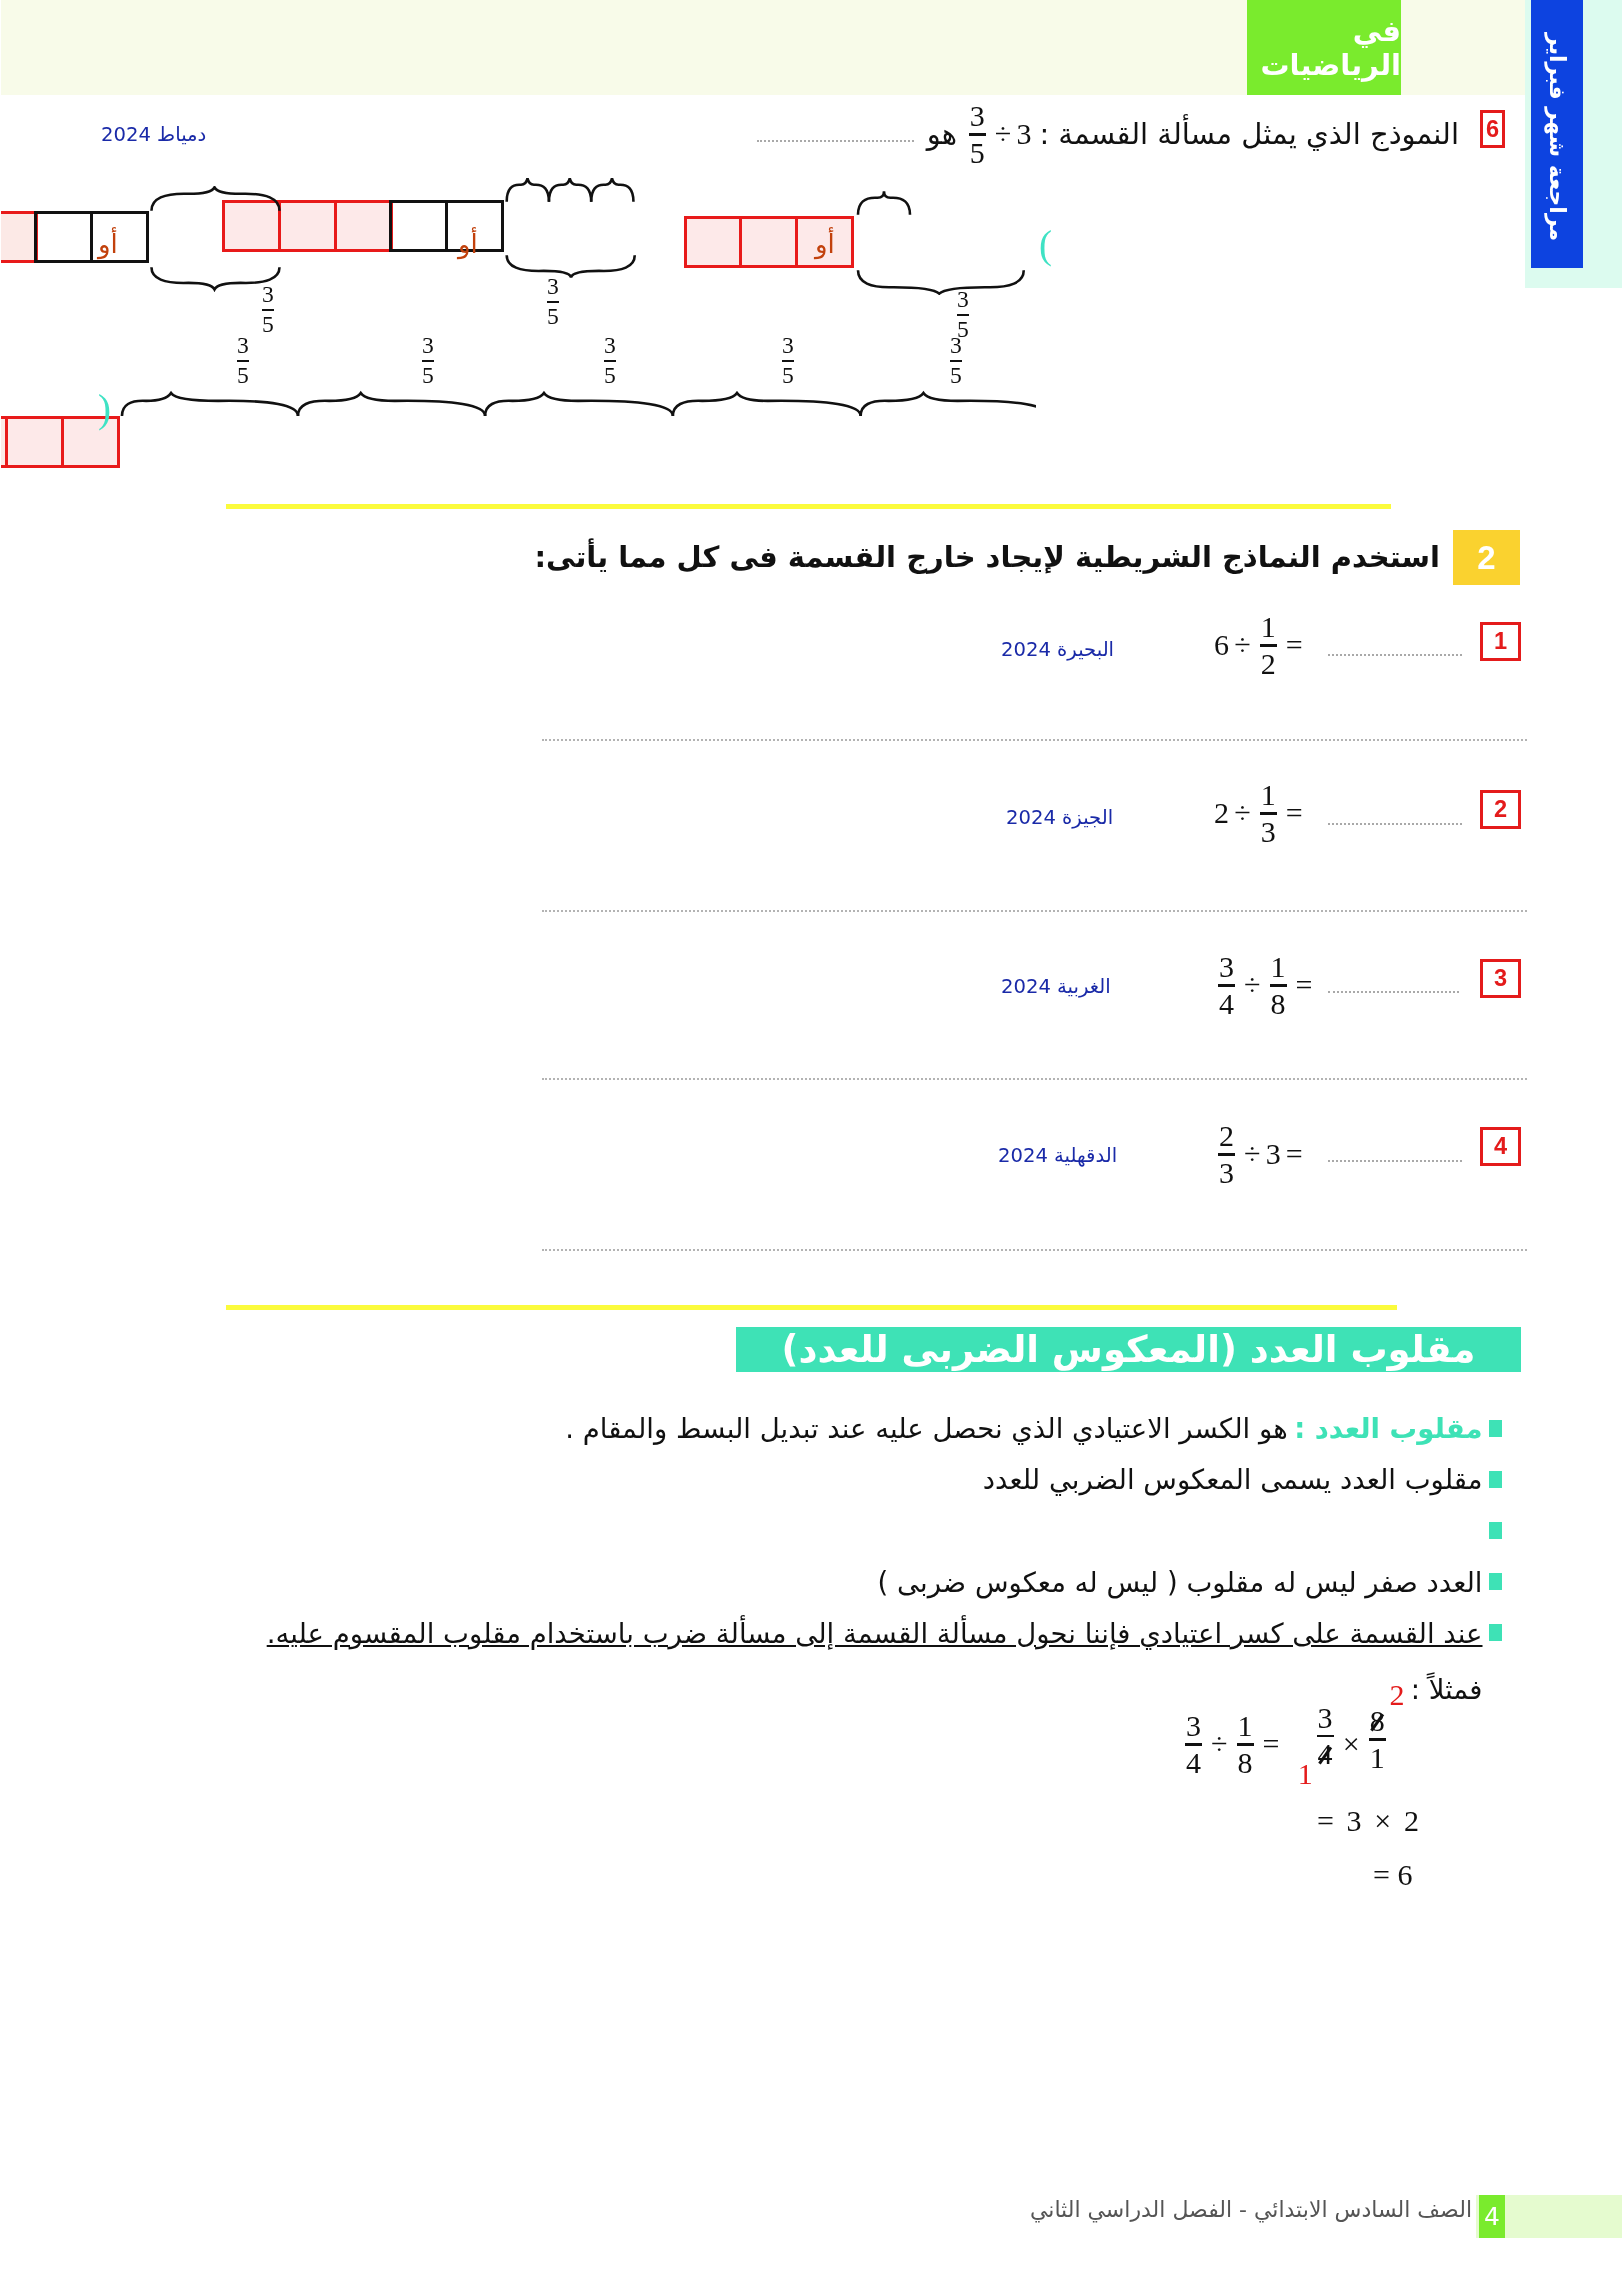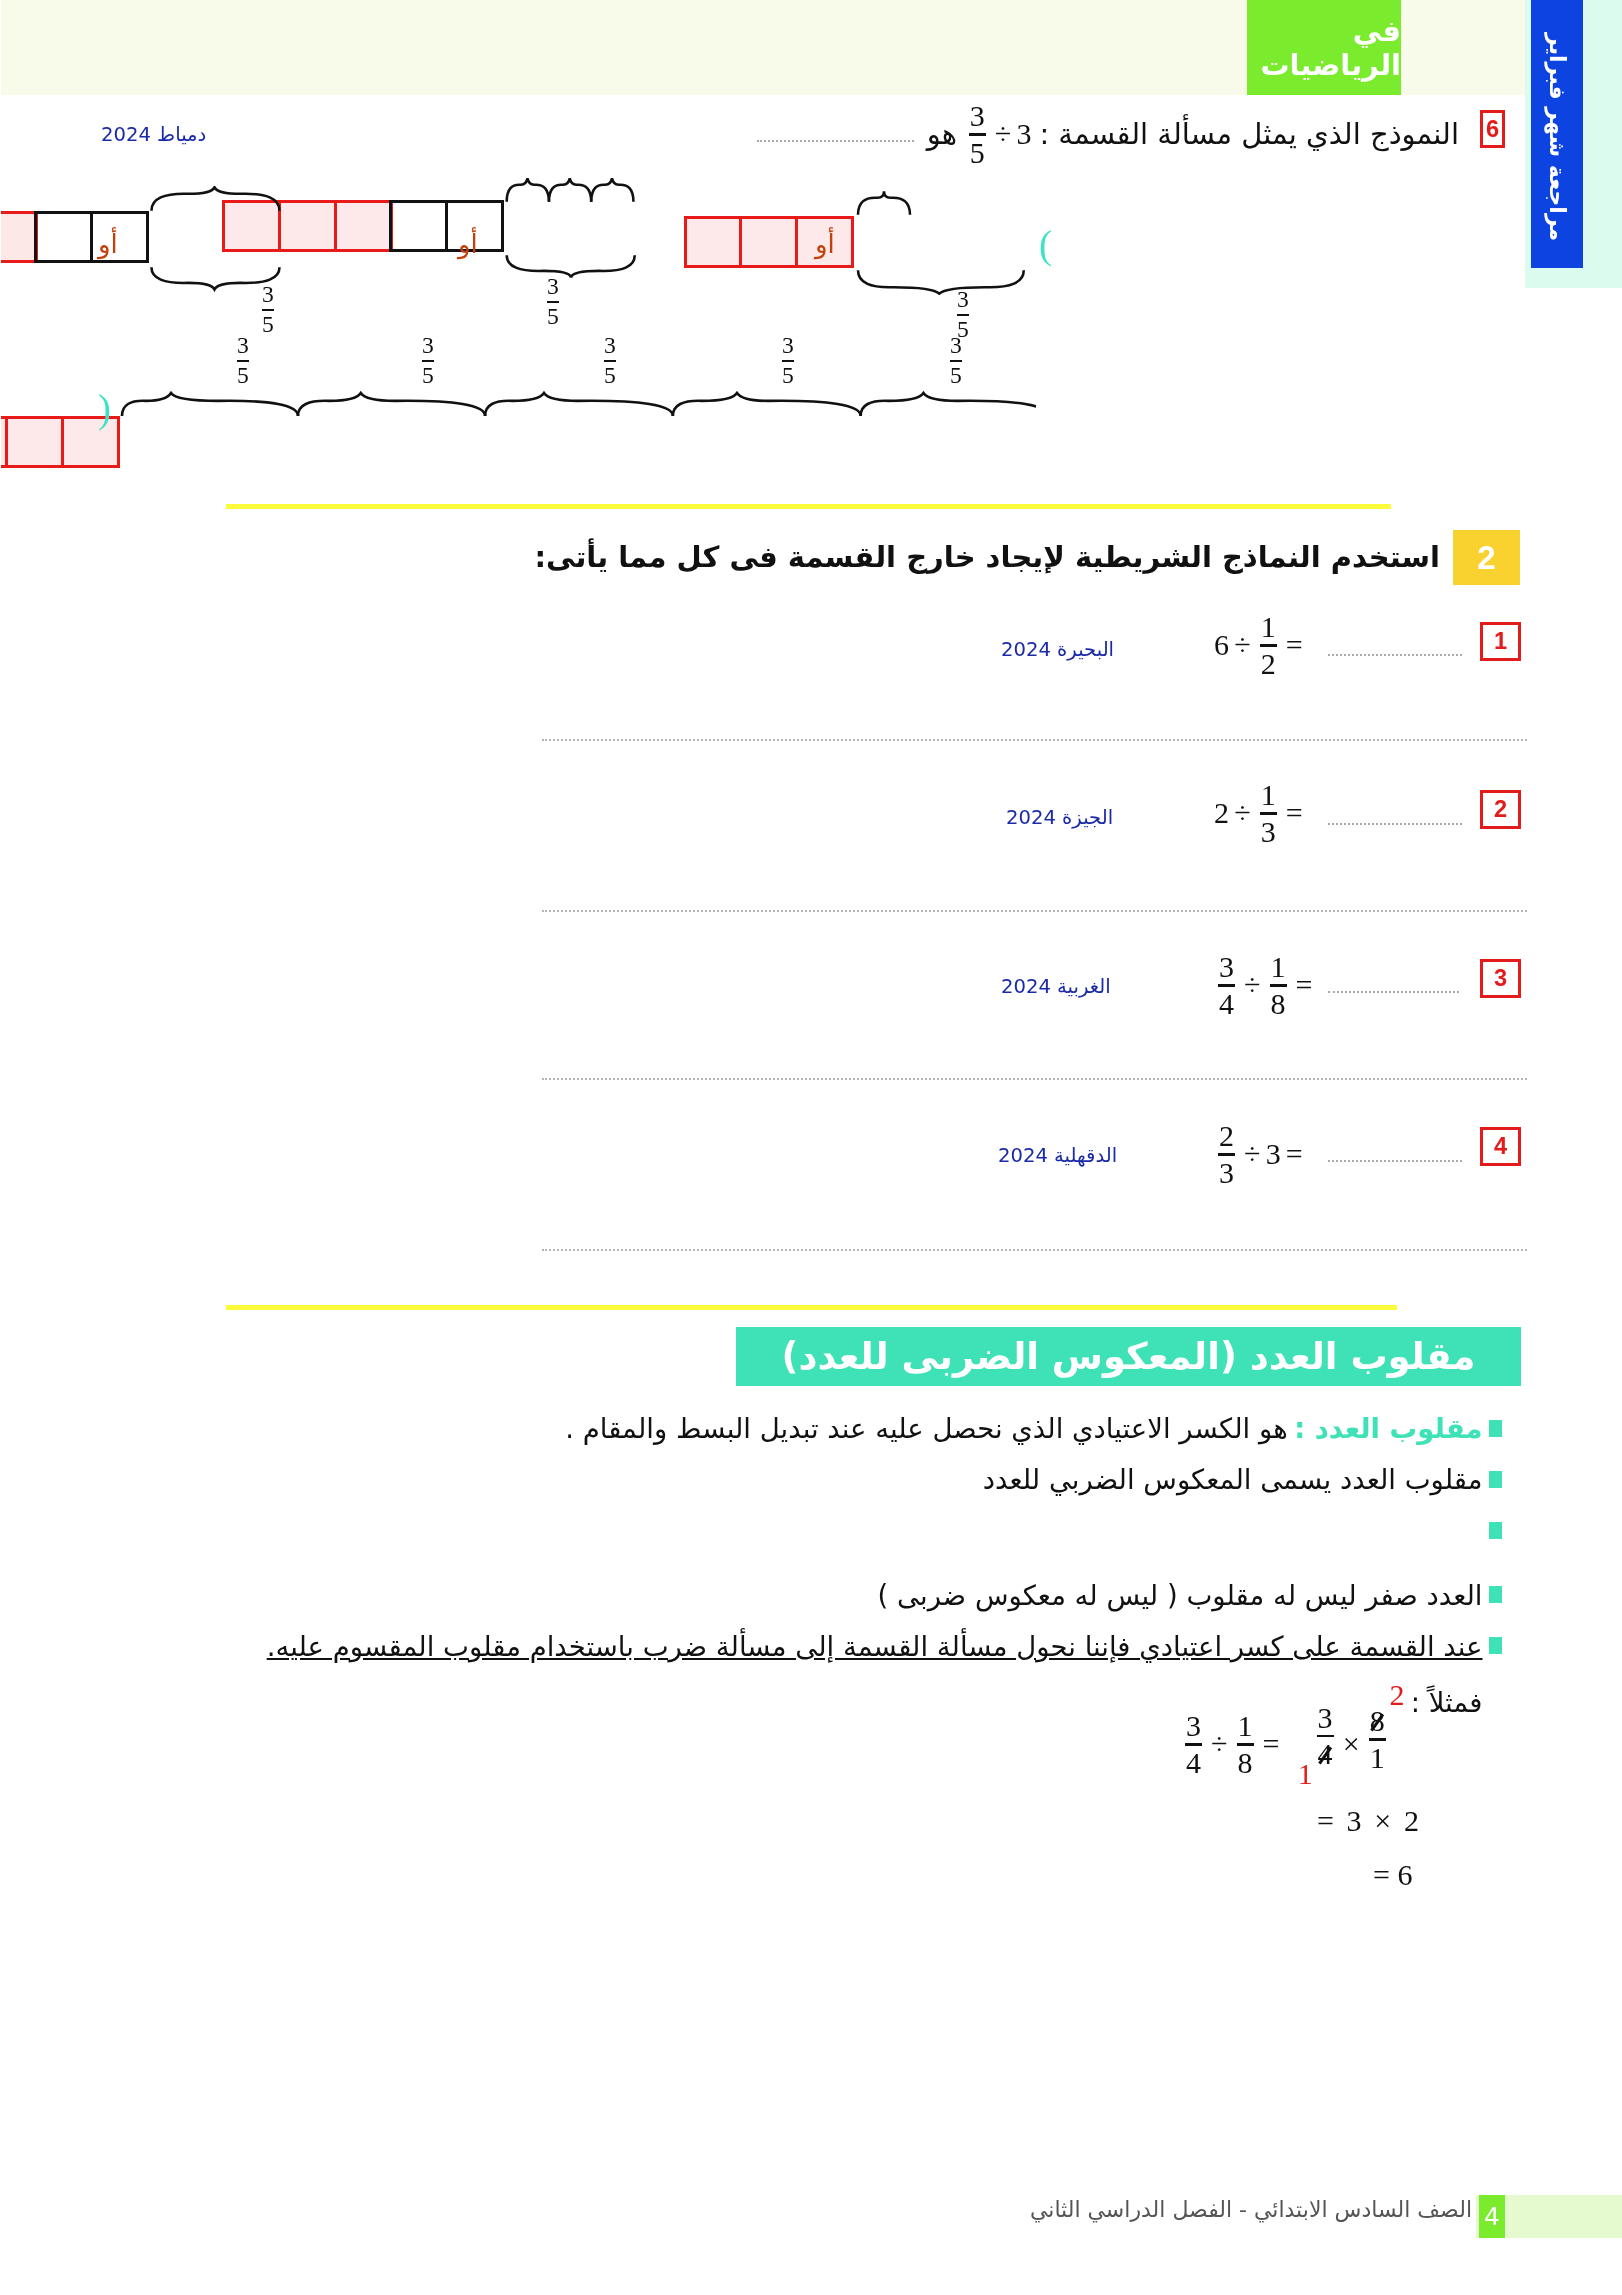--- a/index.html
+++ b/index.html
@@ -43,21 +43,21 @@
   .cell { width: 59px; height: 52px; border: 3.3px solid #111; margin-left: -3.3px; }
   .cell:first-child { margin-left: 0; }
   .cell.red { border-color: #e81a1a; background: #fde9e9; }
   .cell.red.soft { background: #fce9e6; }
   .or-label { color: #c2410c; font-size: 26px; }
   .paren { color: #3fe2c4; font-size: 39px; font-family: "Liberation Serif", serif; }
   .brace-label { font-family: "Liberation Serif", serif; font-size: 23.6px; }
   .brace-label .bar { height: 2px; min-width: 10.5px; }
 
   
-  .section-title { left: 736px; top: 1327px; width: 785px; height: 59px; background: #3ee2b6; color: #fff;
+  .section-title { left: 736px; top: 1327px; width: 785px; height: 45px; background: #3ee2b6; color: #fff;
     font-size: 37px; font-weight: bold; display: flex; align-items: center; justify-content: center; }
 
   .bullet-line { display: flex; align-items: center; font-size: 27.5px; white-space: nowrap; }
   .bullet-sq { width: 13px; height: 17px; background: #3ee2b6; margin-left: 6.5px; flex: none; }
   .term { color: #3ee2b6; font-weight: bold; margin-left: 6.5px; }
 
   .red-mark { color: #e41b1b; font-family: "Liberation Serif", serif; font-size: 30px; }
   .strike { position: relative; }
   .strike::after { content: ""; position: absolute; left: -2.6px; right: -2.6px; top: 50%; height: 2.6px; background: #111; transform: rotate(-55deg); }
 
@@ -282,21 +282,21 @@
     <span class="term">مقلوب العدد :</span>
     <span>هو الكسر الاعتيادي الذي نحصل عليه عند تبديل البسط والمقام .</span>
   </div>
   <div class="bullet-line" style="height:42px;">
     <span class="bullet-sq"></span>
     <span>مقلوب العدد يسمى المعكوس الضربي للعدد</span>
   </div>
   <div class="bullet-line" style="height:42px;">
     <span class="bullet-sq"></span>
   </div>
-  <div class="bullet-line" style="height:42px; margin-top:13px;">
+  <div class="bullet-line" style="height:42px; ">
     <span class="bullet-sq"></span>
     <span>العدد صفر ليس له مقلوب  ( ليس له معكوس ضربى )</span>
   </div>
   <div class="bullet-line" style="height:42px;text-decoration:underline;">
     <span class="bullet-sq"></span>
     <span>عند القسمة على كسر اعتيادي فإننا نحول مسألة القسمة إلى مسألة ضرب باستخدام مقلوب المقسوم عليه.</span>
   </div>
   <div class="bullet-line" style="height:42px; padding-right:19.6px;align-items:flex-end;">
     <span>فمثلاً :</span>
   </div>

